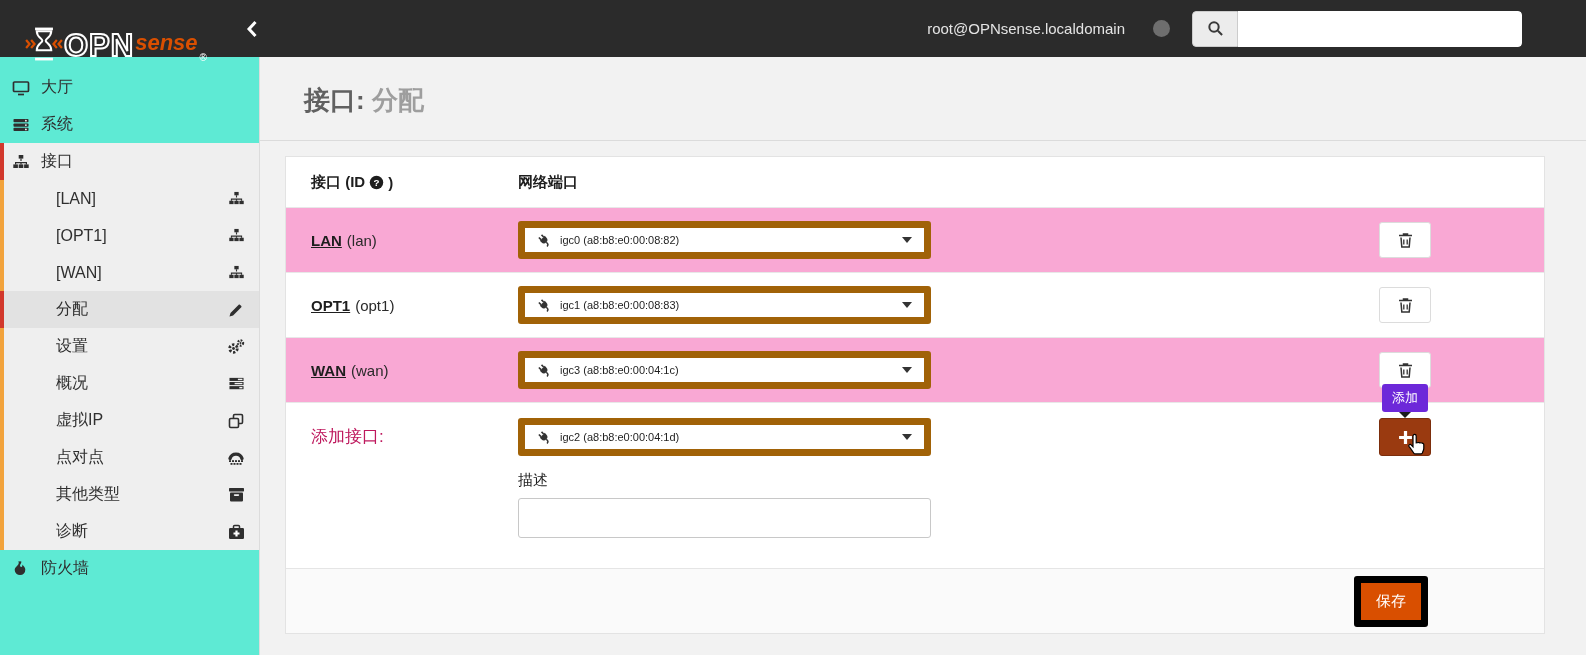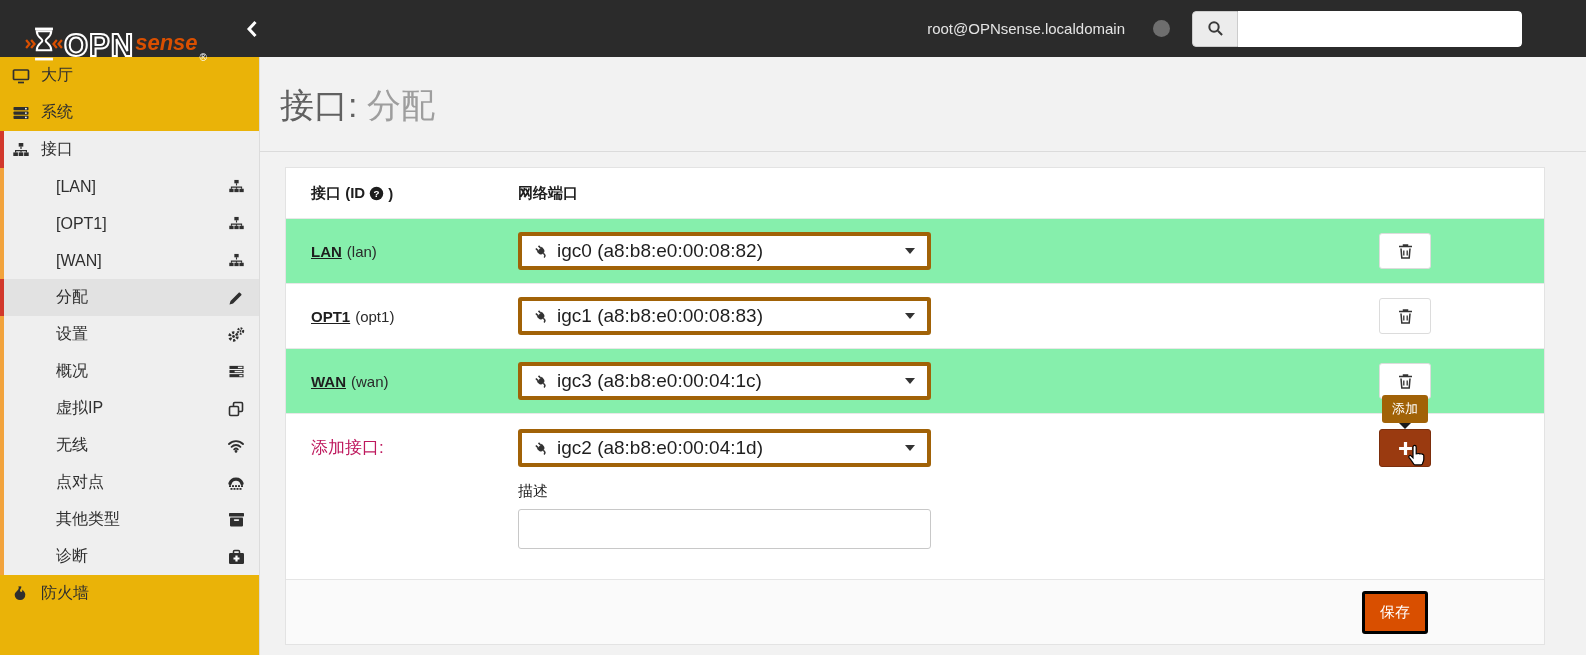--- a/index.html
+++ b/index.html
@@ -17,77 +17,77 @@
   .topbar-right { margin-left:auto; display:flex; align-items:center; padding-right:64px; }
   .username { color:#e4e4e4; font-size:15px; }
   .status-dot { width:17px; height:17px; border-radius:50%; background:#6e6e6e; margin:0 22px 0 28px; }
   .searchbox { display:flex; width:330px; height:36px; border-radius:4px; overflow:hidden; }
   .search-addon { width:46px; background:#ececec; border:1px solid #ccc; border-right:1px solid #ccc;
     border-radius:4px 0 0 4px; display:flex; align-items:center; justify-content:center; }
   .search-input { flex:1; border:none; outline:none; background:#fff; font-size:14px; padding:0 8px;
     border-radius:0 4px 4px 0; }
 
   
-  .sidebar { position:absolute; top:57px; left:0; bottom:0; width:260px; background:#eab308;
-    border-right:1px solid #dcdcdc; padding-top:0; z-index:10; }
+  .sidebar { position:absolute; top:57px; left:0; bottom:0; width:260px; background:#5eead4;
+    border-right:1px solid #dcdcdc; padding-top:12px; z-index:10; }
   .side-item { height:37px; display:flex; align-items:center; font-size:16px; color:#2f2f2f;
     padding:0 12px 0 10px; cursor:pointer; position:relative; }
   .icon-l { width:22px; display:flex; justify-content:center; margin-right:9px; }
   .icon-r { margin-left:auto; display:flex; justify-content:center; width:22px; }
   .section { background:#efefef; position:relative; }
   .section .side-item { padding-left:10px; }
   .section .sub { padding-left:56px; }
   .strip::before { content:""; position:absolute; left:0; top:0; bottom:0; width:4px; background:#f2a33c; }
   .strip-red::before { background:#d2382c; }
   .active-item { background:#e2e2e2; }
 
   
   .main { position:absolute; left:260px; top:57px; right:0; bottom:0; background:#f2f2f2; }
-  .page-title { margin:26px 0 0 20px; font-size:34px; font-weight:400; }
+  .page-title { margin:26px 0 0 44px; font-size:26px; font-weight:700; }
   .page-title .sec { color:#616161; }
   .page-title .pg { color:#9e9e9e; }
   .title-divider { margin-top:22px; border-bottom:1px solid #dbdbdb; }
 
   .panel { margin:15px 41px 0 25px; background:#fff; border:1px solid #e3e3e3; }
   .prow { display:grid; grid-template-columns:207px 413px 1fr 52px; padding-left:25px; padding-right:113px;
     align-items:center; }
   .prow.head { height:50px; font-weight:bold; font-size:15px; color:#1e1e1e; }
   .prow.body { height:65px; border-top:1px solid #e8e8e8; font-size:15px; }
-  .stripe { background:#86efac; }
+  .stripe { background:#f9a8d4; }
   .if-name { font-weight:bold; text-decoration:underline; color:#1e1e1e; cursor:pointer; }
   .if-code { color:#2a2a2a; margin-left:5px; }
 
-  .selectbox { height:38px; border:4px solid #a16207; border-radius:3px; background:#fff; display:flex;
-    align-items:center; padding:0 12px; font-size:19px; color:#1e1e1e; cursor:pointer; width:100%; }
+  .selectbox { height:38px; border:7px solid #a16207; border-radius:3px; background:#fff; display:flex;
+    align-items:center; padding:0 12px; font-size:11px; color:#1e1e1e; cursor:pointer; width:100%; }
   .selectbox .txt { margin-left:8px; }
   .caret { margin-left:auto; width:0; height:0; border-left:5px solid transparent;
     border-right:5px solid transparent; border-top:6px solid #333; }
 
   .trash-btn { width:52px; height:36px; background:#fff; border:1px solid #dcdcdc; border-radius:3px;
     display:flex; align-items:center; justify-content:center; cursor:pointer; }
 
   .prow.addrow { border-top:1px solid #e8e8e8; align-items:start; padding-top:15px; padding-bottom:30px; }
   .add-label { font-size:17px; color:#be185d; line-height:38px; }
   .desc-label { font-size:15px; color:#1e1e1e; margin:15px 0 8px 0; }
   .desc-input { width:100%; height:40px; border:1px solid #c8c8c8; border-radius:3px; outline:none;
     font-size:15px; padding:0 10px; }
 
   .action-cell { position:relative; }
   .add-btn { width:52px; height:38px; background:#9a3a10; border:1px solid #7c2e0c; border-radius:3px;
     display:flex; align-items:center; justify-content:center; cursor:pointer; position:relative; }
   .tooltip { position:absolute; bottom:calc(100% + 7px); left:50%; transform:translateX(-50%);
-    background:#a16207; color:#fff; font-size:13px; padding:5px 10px; border-radius:3px;
+    background:#6d28d9; color:#fff; font-size:13px; padding:5px 10px; border-radius:3px;
     white-space:nowrap; z-index:20; }
   .tooltip::after { content:""; position:absolute; top:100%; left:50%; transform:translateX(-50%);
     border:6px solid transparent; border-top-color:#1b1b1b; }
   .cursor-hand { position:absolute; left:24px; top:14px; z-index:30; }
 
   .pfoot { height:65px; border-top:1px solid #e5e5e5; background:#fafafa; display:flex;
     align-items:center; justify-content:flex-end; padding-right:116px; }
-  .save-btn { background:#d94f00; border:3px solid #000000; color:#fff; font-size:15px;
+  .save-btn { background:#d94f00; border:7px solid #000000; color:#fff; font-size:15px;
     padding:9px 15px; border-radius:3px; cursor:pointer; font-family:inherit; }
 
   svg { display:block; }
 </style>
 </head>
 <body>
 
 <div class="topbar">
   <div class="brand">
     <svg width="40" height="38" viewBox="0 0 34 34">
@@ -251,33 +251,20 @@
     <div class="side-item sub strip">
       <span>虚拟IP</span>
       <span class="icon-r">
         <svg width="16" height="16" viewBox="0 0 16 16">
             <rect x="5.5" y="1.5" width="9" height="9" rx="1.2" fill="none" stroke="#2f2f2f" stroke-width="1.6"></rect>
             <rect x="1.5" y="5.5" width="9" height="9" rx="1.2" fill="#efefef" stroke="#2f2f2f" stroke-width="1.6"></rect>
           </svg>
       </span>
     </div>
     <div class="side-item sub strip">
-      <span>无线</span>
-      <span class="icon-r">
-        <svg width="18" height="15" viewBox="0 0 18 15">
-            <g stroke="#2f2f2f" stroke-width="1.9" fill="none" stroke-linecap="round">
-              <path d="M2 6a10 10 0 0 1 14 0"></path>
-              <path d="M4.6 8.8a6.2 6.2 0 0 1 8.8 0"></path>
-              <path d="M7.2 11.4a2.6 2.6 0 0 1 3.6 0"></path>
-            </g>
-            <circle cx="9" cy="13.4" r="1.3" fill="#2f2f2f"></circle>
-          </svg>
-      </span>
-    </div>
-    <div class="side-item sub strip">
       <span>点对点</span>
       <span class="icon-r">
         <svg width="18" height="15" viewBox="0 0 18 15">
             <path d="M3 8.5a6.3 6.3 0 0 1 12 0" stroke="#2f2f2f" stroke-width="3.4" fill="none" stroke-linecap="round"></path>
             <g fill="#2f2f2f">
               <rect x="2" y="10.2" width="2" height="1.8"></rect>
               <rect x="5" y="10.2" width="2" height="1.8"></rect>
               <rect x="8" y="10.2" width="2" height="1.8"></rect>
               <rect x="11" y="10.2" width="2" height="1.8"></rect>
               <rect x="14" y="10.2" width="2" height="1.8"></rect>

